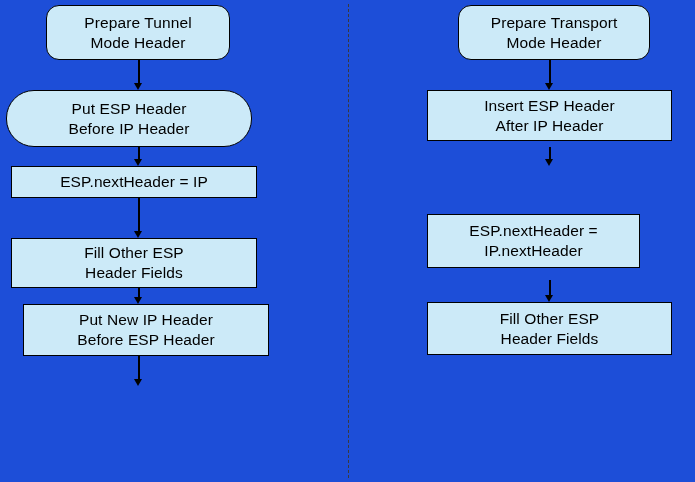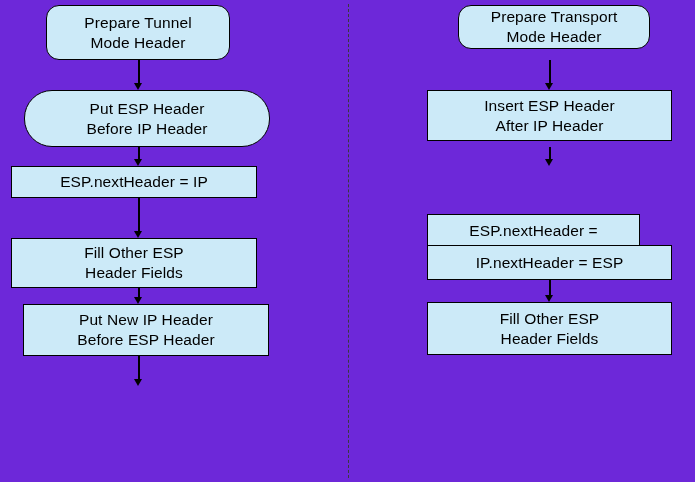--- a/index.html
+++ b/index.html
@@ -58,21 +58,21 @@
   }
   .divider {
     position: absolute;
     border-left: 1.7px dashed #3a3a3a;
     width: 0;
   }
 </style>
 </head>
 <body>
 
-<div id="canvas" style="width: 695px; height: 482px; background: #6d28d9;">
+<div id="canvas" style="width: 695px; height: 482px; background: #1d4ed8;">
     <div class="divider" style="left: 348px; top: 4px; height: 474px; border-left-color: rgb(58, 58, 58);"></div>
     <div class="connector" style="left: 138px; top: 60px; height: 30px;">
       <div class="shaft" style="height: 24px; background: rgb(0, 0, 0);"></div>
       <div class="head" style="top: 23px; border-top-color: rgb(0, 0, 0);"></div>
     </div>
     <div class="connector" style="left: 138px; top: 147px; height: 19px;">
       <div class="shaft" style="height: 13px; background: rgb(0, 0, 0);"></div>
       <div class="head" style="top: 12px; border-top-color: rgb(0, 0, 0);"></div>
     </div>
     <div class="connector" style="left: 138px; top: 198px; height: 40px;">
@@ -82,21 +82,21 @@
     <div class="connector" style="left: 138px; top: 288px; height: 16px;">
       <div class="shaft" style="height: 10px; background: rgb(0, 0, 0);"></div>
       <div class="head" style="top: 9px; border-top-color: rgb(0, 0, 0);"></div>
     </div>
     <div class="connector" style="left: 138px; top: 356px; height: 30px;">
       <div class="shaft" style="height: 24px; background: rgb(0, 0, 0);"></div>
       <div class="head" style="top: 23px; border-top-color: rgb(0, 0, 0);"></div>
     </div>
     <div class="node terminator" style="left: 46px; top: 5px; width: 184px; height: 55px; background: rgb(204, 234, 248); border-color: rgb(0, 0, 0); color: rgb(0, 0, 0);">Prepare Tunnel
 Mode Header</div>
-    <div class="node" style="left: 24px; top: 90px; width: 246px; height: 57px; background: rgb(204, 234, 248); border-color: rgb(0, 0, 0); color: rgb(0, 0, 0); border-radius: 28px;">Put ESP Header
+    <div class="node" style="left: 6px; top: 90px; width: 246px; height: 57px; background: rgb(204, 234, 248); border-color: rgb(0, 0, 0); color: rgb(0, 0, 0); border-radius: 28px;">Put ESP Header
 Before IP Header</div>
     <div class="node" style="left: 11px; top: 166px; width: 246px; height: 32px; background: rgb(204, 234, 248); border-color: rgb(0, 0, 0); color: rgb(0, 0, 0);">ESP.nextHeader = IP</div>
     <div class="node" style="left: 11px; top: 238px; width: 246px; height: 50px; background: rgb(204, 234, 248); border-color: rgb(0, 0, 0); color: rgb(0, 0, 0);">Fill Other ESP
 Header Fields</div>
     <div class="node" style="left: 11px; top: 304px; width: 246px; height: 52px; background: rgb(204, 234, 248); border-color: rgb(0, 0, 0); color: rgb(0, 0, 0); margin-left: 12px;">Put New IP Header
 Before ESP Header</div>
     <div class="connector" style="left: 549px; top: 60px; height: 30px;">
       <div class="shaft" style="height: 24px; background: rgb(0, 0, 0);"></div>
       <div class="head" style="top: 23px; border-top-color: rgb(0, 0, 0);"></div>
     </div>
@@ -105,22 +105,21 @@
       <div class="head" style="top: 12px; border-top-color: rgb(0, 0, 0);"></div>
     </div>
     <div class="connector" style="left: 549px; top: 220px; height: 25px;">
       <div class="shaft" style="height: 19px; background: rgb(0, 0, 0);"></div>
       <div class="head" style="top: 18px; border-top-color: rgb(0, 0, 0);"></div>
     </div>
     <div class="connector" style="left: 549px; top: 280px; height: 22px;">
       <div class="shaft" style="height: 16px; background: rgb(0, 0, 0);"></div>
       <div class="head" style="top: 15px; border-top-color: rgb(0, 0, 0);"></div>
     </div>
-    <div class="node terminator" style="left: 458px; top: 5px; width: 192px; height: 44px; background: rgb(204, 234, 248); border-color: rgb(0, 0, 0); color: rgb(0, 0, 0);">Prepare Transport
+    <div class="node terminator" style="left: 458px; top: 5px; width: 192px; height: 55px; background: rgb(204, 234, 248); border-color: rgb(0, 0, 0); color: rgb(0, 0, 0);">Prepare Transport
 Mode Header</div>
     <div class="node" style="left: 427px; top: 90px; width: 245px; height: 51px; background: rgb(204, 234, 248); border-color: rgb(0, 0, 0); color: rgb(0, 0, 0);">Insert ESP Header
 After IP Header</div>
     <div class="node" style="left: 427px; top: 166px; width: 213px; height: 54px; background: rgb(204, 234, 248); border-color: rgb(0, 0, 0); color: rgb(0, 0, 0); margin-top: 48px;">ESP.nextHeader =
 IP.nextHeader</div>
-    <div class="node" style="left: 427px; top: 245px; width: 245px; height: 35px; background: rgb(204, 234, 248); border-color: rgb(0, 0, 0); color: rgb(0, 0, 0);">IP.nextHeader = ESP</div>
     <div class="node" style="left: 427px; top: 302px; width: 245px; height: 53px; background: rgb(204, 234, 248); border-color: rgb(0, 0, 0); color: rgb(0, 0, 0);">Fill Other ESP
 Header Fields</div>
   </div>
 
 </body></html>

